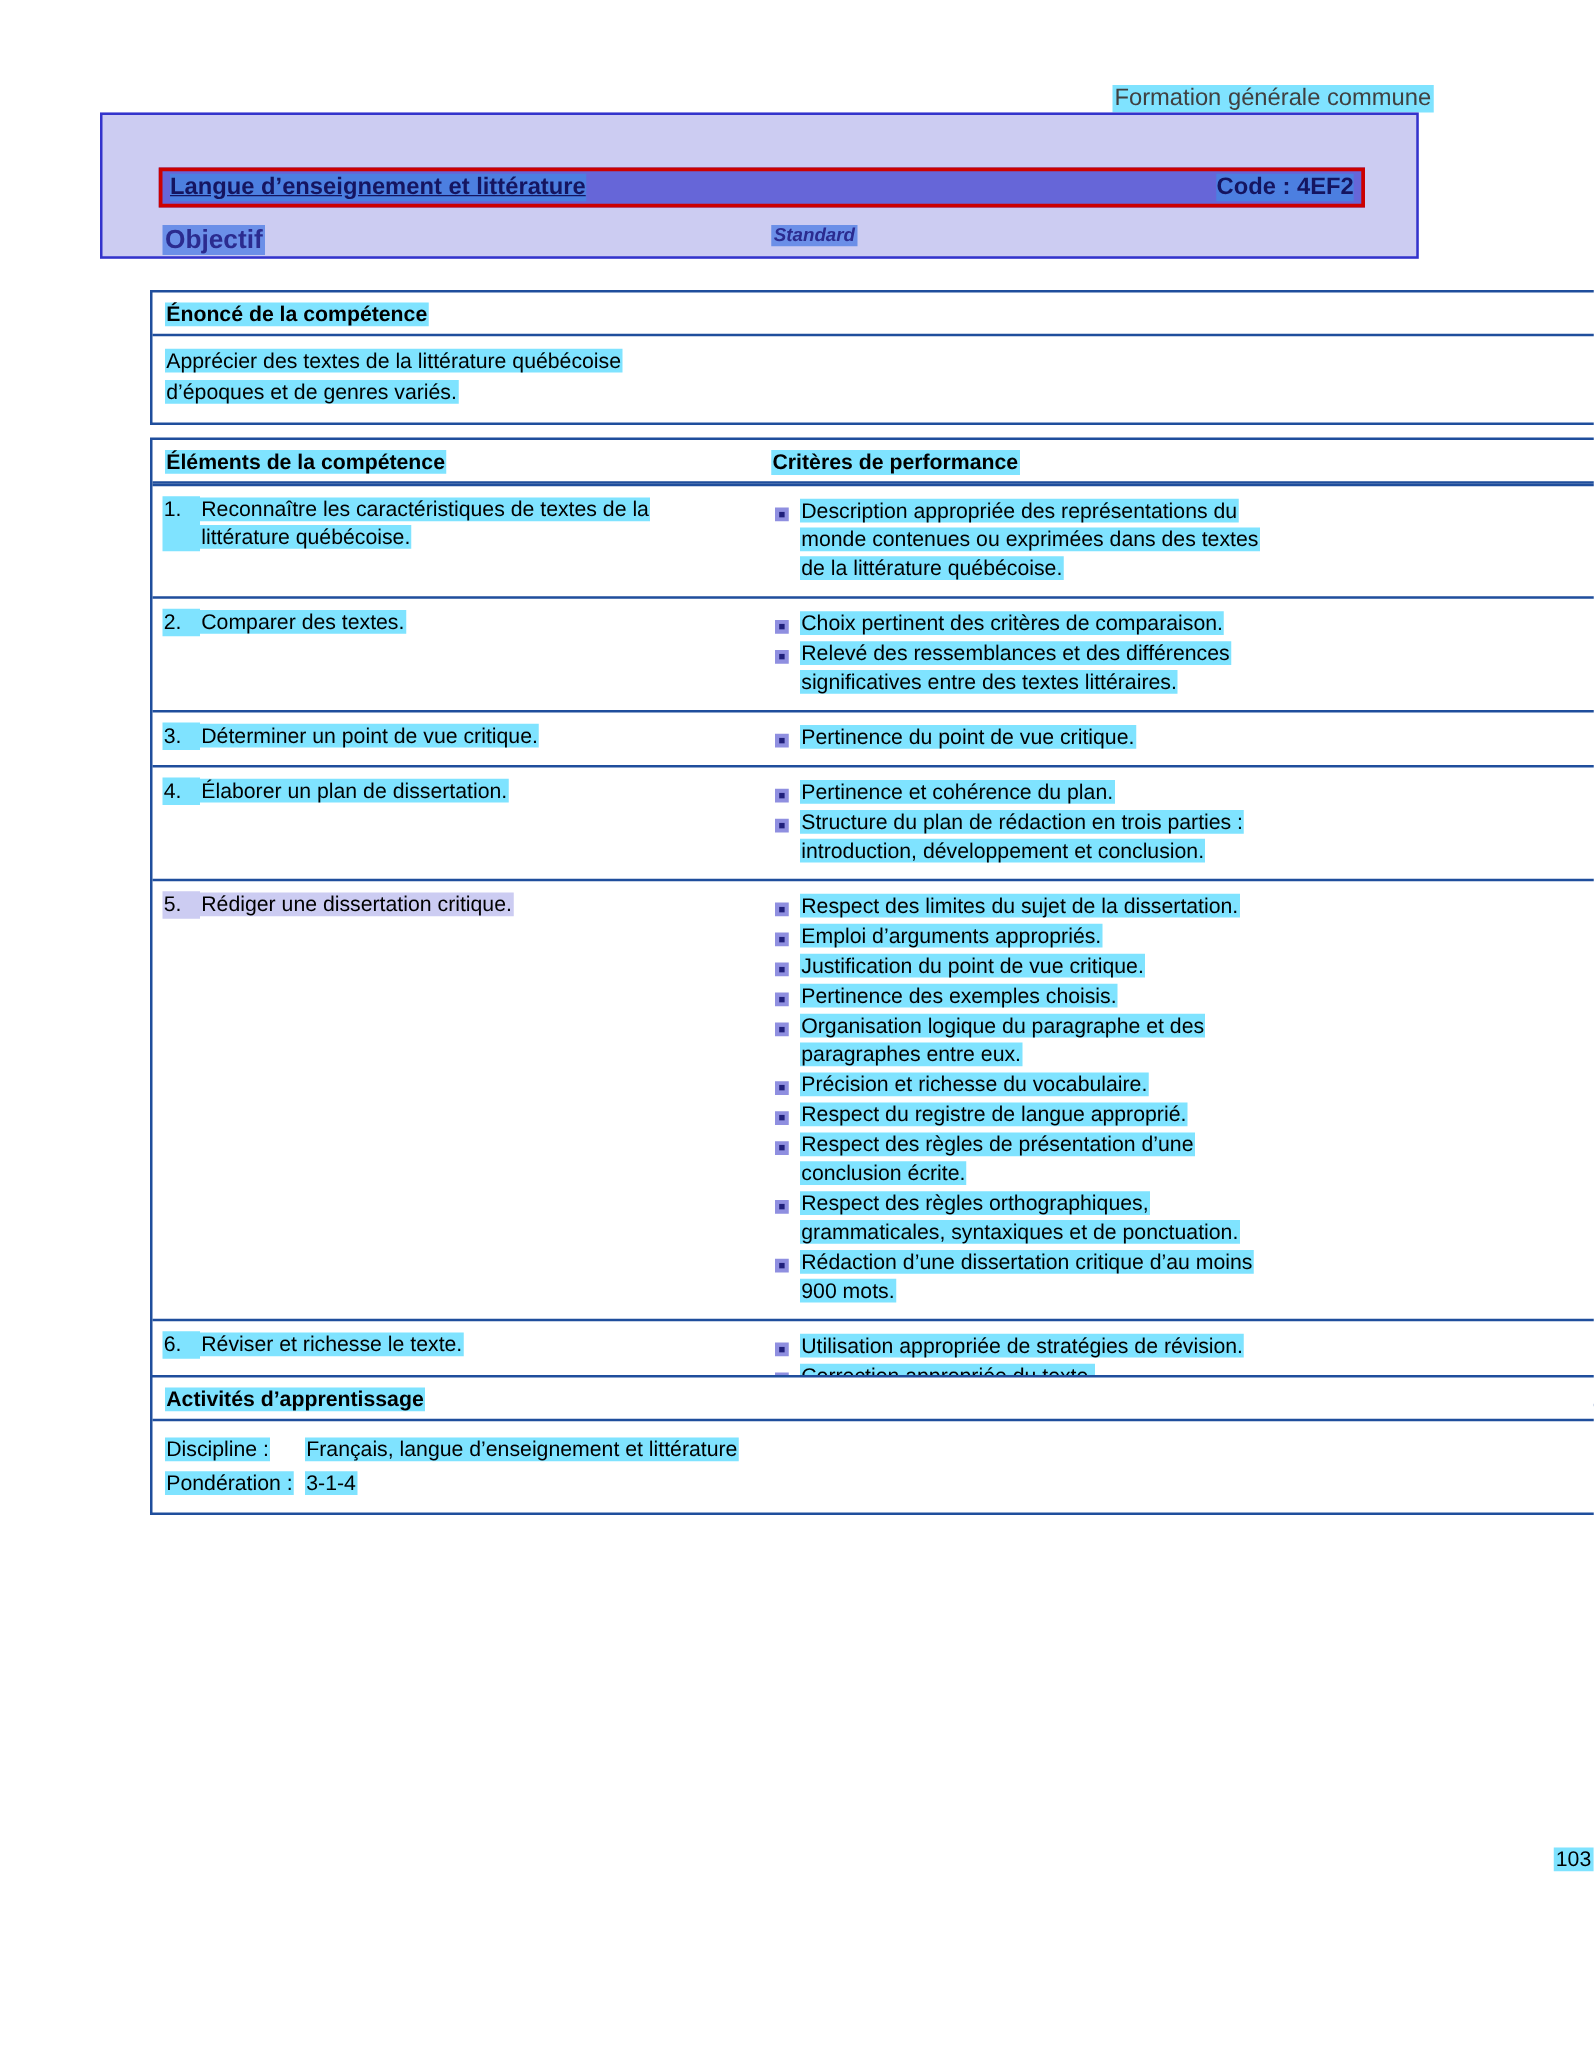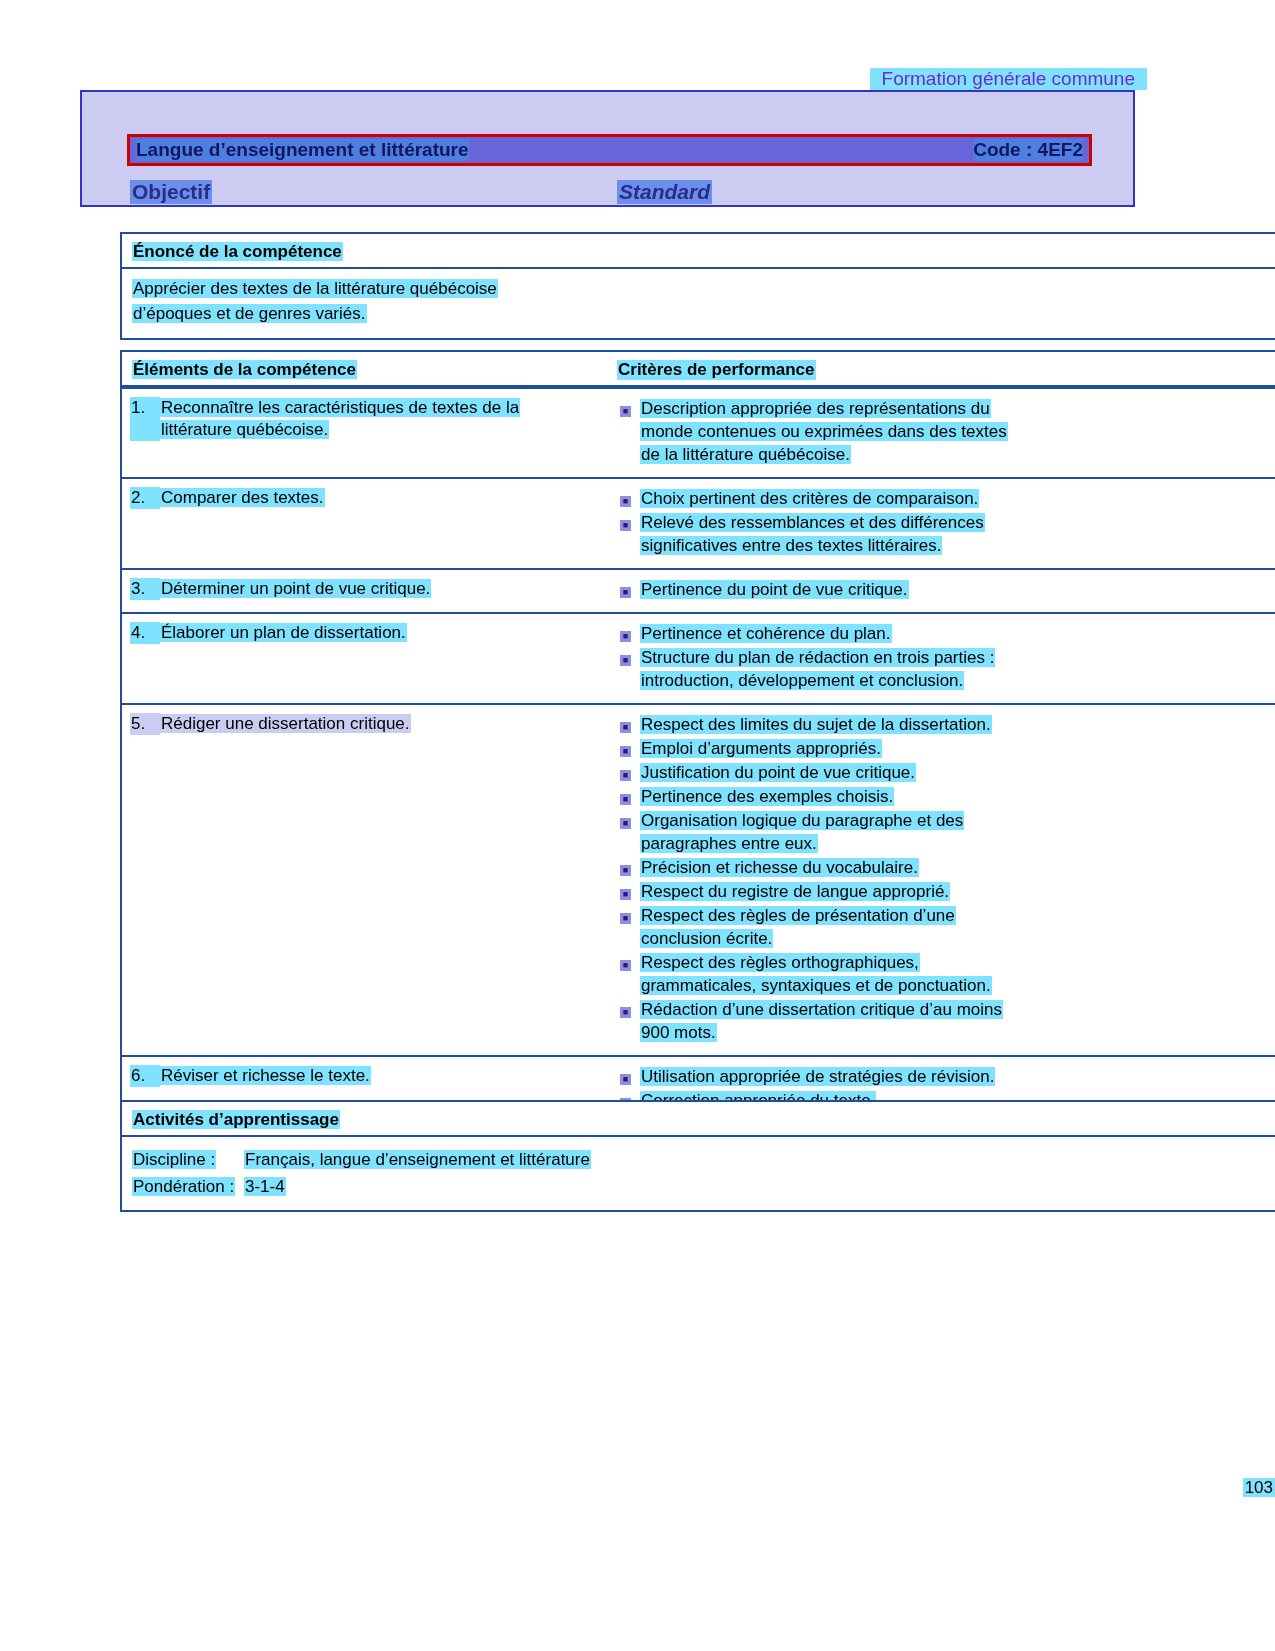--- a/index.html
+++ b/index.html
@@ -20,23 +20,23 @@
     height: 1651px;
     box-sizing: border-box;
   }
 
   
   .top-header {
     position: absolute;
     top: 68px;
     right: 128px;
     font-size: 19px;
-    color: #6d28d9;
+    color: #404040;
     background: #7fe3ff;
-    padding: 0 12px;
+    padding: 0 2px;
     white-space: nowrap;
   }
 
   
   .banner {
     position: absolute;
     left: 80px;
     top: 90px;
     width: 1055px;
     height: 117px;
@@ -56,20 +56,21 @@
   }
   .banner-title-left {
     position: absolute;
     left: 6px;
     top: 2px;
     font-size: 19px;
     font-weight: bold;
     color: #151560;
     background: #4c7fe0;
     white-space: nowrap;
+    text-decoration: underline;
   }
   .banner-title-right {
     position: absolute;
     right: 6px;
     top: 2px;
     font-size: 19px;
     font-weight: bold;
     color: #151560;
     background: #4c7fe0;
     white-space: nowrap;
@@ -81,21 +82,21 @@
     font-size: 21px;
     font-weight: bold;
     color: #2b2b8f;
     background: #6b8fe8;
     padding: 0 2px;
   }
   .banner-sub-right {
     position: absolute;
     left: 535px;
     top: 88px;
-    font-size: 21px;
+    font-size: 15px;
     font-weight: bold;
     font-style: italic;
     color: #2b2b8f;
     background: #6b8fe8;
     padding: 0 2px;
   }
 
   
   .box {
     position: absolute;

